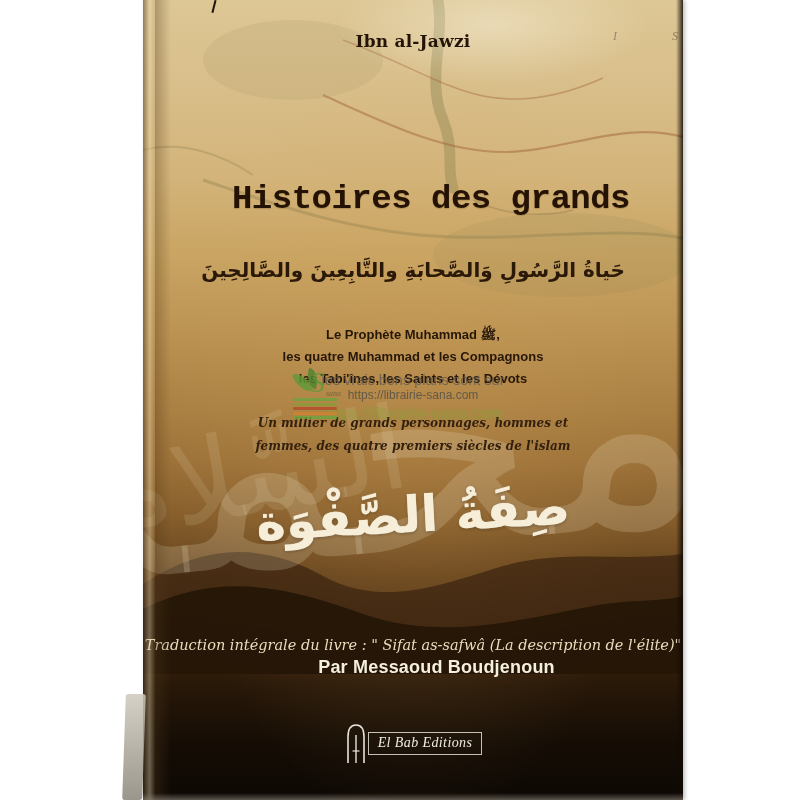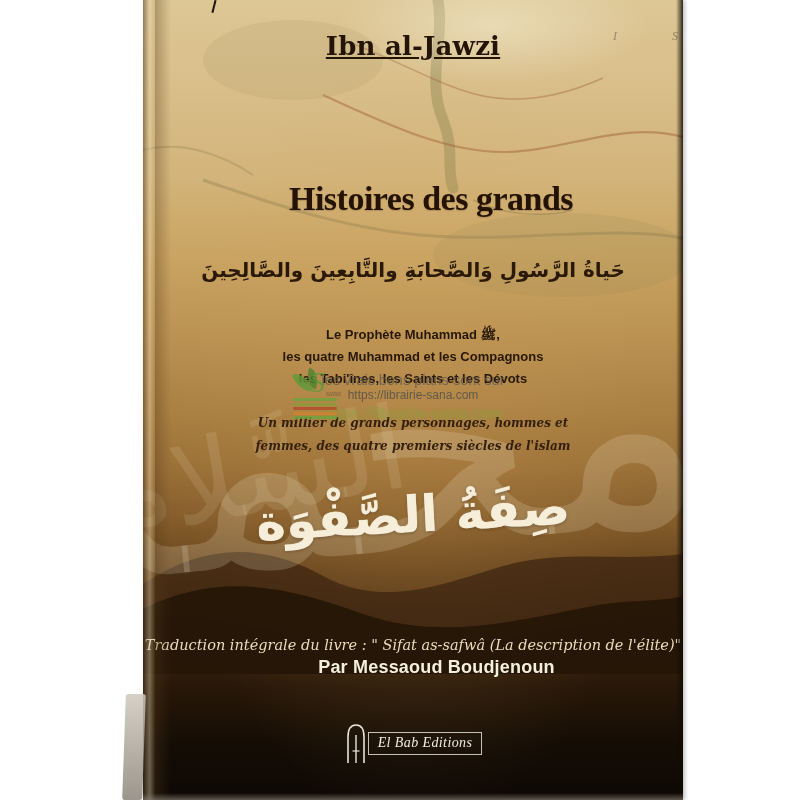--- a/index.html
+++ b/index.html
@@ -37,22 +37,22 @@
     background:linear-gradient(90deg, rgba(82,57,26,.34), rgba(82,57,26,0));}
   .right-edge{position:absolute;right:0;top:0;bottom:0;width:7px;
     background:linear-gradient(270deg, rgba(16,10,4,.85), rgba(16,10,4,0));}
   .bottom-edge{position:absolute;left:0;right:0;bottom:0;height:7px;
     background:linear-gradient(0deg, rgba(135,128,116,.65), rgba(135,128,116,0));}
   .page-sliver{position:absolute;left:124px;top:694px;width:20px;height:106px;border-radius:3px;
     background:linear-gradient(180deg,#cfc9bd,#8a8478);transform:skewX(-2deg);opacity:.85;}
 
   
   .c-text{position:absolute;left:0;right:0;text-align:center;}
-  .author{top:31px;font-family:"DejaVu Serif",serif;font-weight:bold;font-size:26px;color:#231407;letter-spacing:.2px;text-decoration:underline;}
-  .title{top:181px;font-family:Liberation Serif, serif;font-weight:bold;font-size:34px;line-height:36px;color:#241204;letter-spacing:-.5px;text-shadow:0 1px 1px rgba(90,60,20,.25);padding-left:36px;}
+  .author{top:31px;font-family:"DejaVu Serif",serif;font-weight:bold;font-size:17px;color:#231407;letter-spacing:.2px;}
+  .title{top:181px;font-family:Liberation Mono, monospace;font-weight:bold;font-size:34px;line-height:36px;color:#241204;letter-spacing:-.5px;text-shadow:0 1px 1px rgba(90,60,20,.25);padding-left:36px;}
   .arabic-sub{top:258px;font-family:"DejaVu Sans",sans-serif;font-weight:bold;font-size:20px;color:#2a1808;}
   .subtitle{top:324px;font-family:"Liberation Sans",sans-serif;font-weight:bold;font-size:13px;line-height:22px;color:#261708;}
   .tagline{top:412px;font-family:"DejaVu Serif",serif;font-style:italic;font-weight:600;font-size:12px;line-height:23px;color:#33200e;}
   .calligraphy{top:486px;font-family:"DejaVu Sans",sans-serif;font-weight:bold;font-size:50px;color:#f7eed9;
     transform:rotate(-3deg);text-shadow:0 1px 3px rgba(60,35,10,.45), 0 0 1px #fff8e8;}
   .translation{top:637px;font-family:"DejaVu Serif",serif;font-style:italic;font-size:14.5px;color:#eadcbd;}
   .translator{top:657px;font-family:"Liberation Sans",sans-serif;font-weight:bold;font-size:18px;color:#f5efdd;letter-spacing:.2px;margin-left:47px;}
 
   
   .wm-line1{top:372px;font-size:14.5px;color:rgba(95,90,80,.78);}

